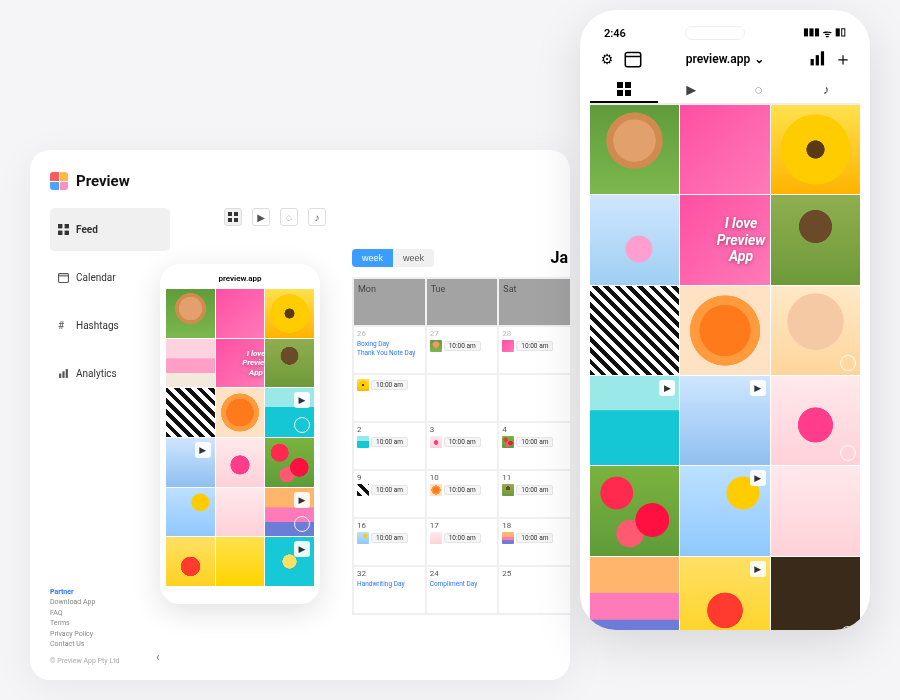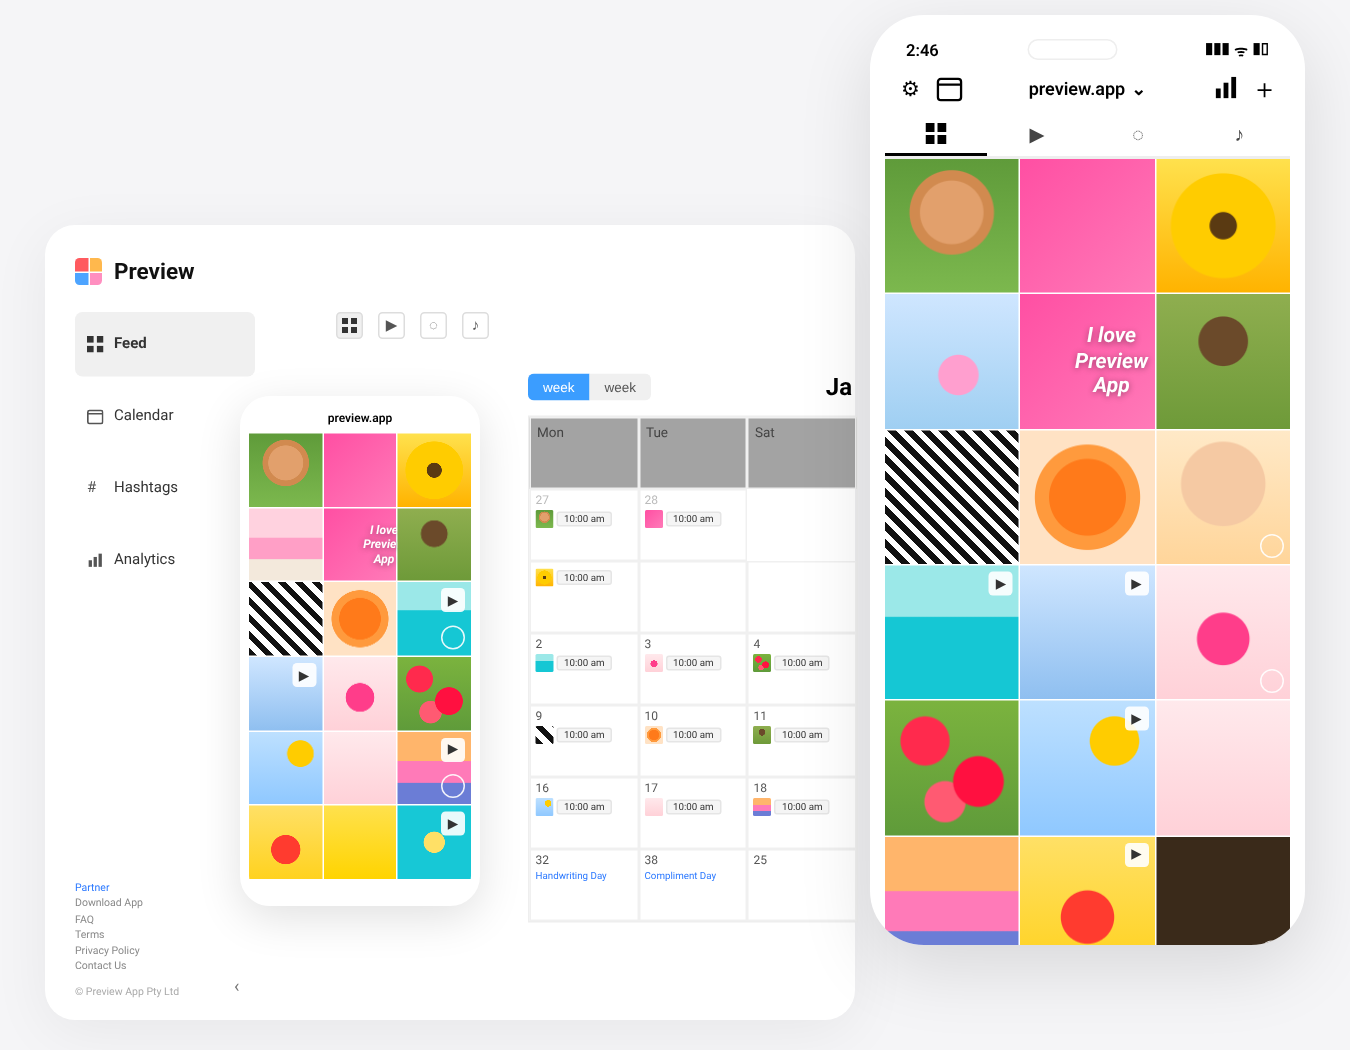--- a/index.html
+++ b/index.html
@@ -12,21 +12,21 @@
 .logo span:nth-child(1){background:#ff5a5f;} .logo span:nth-child(2){background:#ffb84d;} .logo span:nth-child(3){background:#4da4ff;} .logo span:nth-child(4){background:#ff8fc0;}
 .app-title { font-size: 15px; font-weight: 700; color: #111; }
 
 .sidebar { width: 120px; float: left; }
 .nav-item { display: flex; align-items: center; gap: 7px; padding: 16px 8px; margin-bottom: 5px; font-size: 10px; color: #333; border-radius: 5px; cursor: pointer; }
 .nav-item.active { background: #f0f0f0; font-weight: 700; }
 .nav-icon { width: 11px; height: 11px; display: inline-block; }
 
 .footer-links { position: absolute; bottom: 14px; left: 20px; font-size: 7px; line-height: 1.5; color: #888; }
 .footer-links a { display: block; color: #888; text-decoration: none; }
-.footer-links a:first-child { color: #2a78ff; }
+.footer-links a:first-child { color: #2a78ff; font-weight: bold; }
 .footer-copy { margin-top: 6px; color: #aaa; text-align: right; }
 .collapse-chevron { position: absolute; bottom: 16px; left: 126px; font-size: 12px; color: #777; }
 
 .main-area { margin-left: 130px; }
 
 
 .phone-sm { position: absolute; left: 160px; top: 264px; width: 160px; height: 340px; background: #fff; border: 6px solid #fff; border-radius: 20px; box-shadow: 0 8px 30px rgba(0,0,0,.12); overflow: hidden; }
 .phone-sm-title { text-align: center; font-size: 8px; font-weight: 600; padding: 4px 0 6px; }
 .phone-sm-grid { display: grid; grid-template-columns: repeat(3,1fr); gap: 1px; }
 .phone-sm-grid .tile { aspect-ratio: 1/1; position: relative; }
@@ -187,20 +187,25 @@
   </div>
   <div class="cal-grid">
     <div class="cal-row cal-hrow">
       <div class="cal-cell">Mon</div>
       <div class="cal-cell">Tue</div>
       <div class="cal-cell">Sat</div>
     </div>
     <div id="cal-body">
         <div class="cal-row">
           <div class="cal-cell">
+            <span class="cal-date muted">26</span>
+            <span class="cal-link">Boxing Day</span>
+            <span class="cal-link">Thank You Note Day</span>
+          </div>
+          <div class="cal-cell">
             <span class="cal-date muted">27</span>
             <div class="cal-event">
               <span class="thumb c-dog"></span>
               <span class="time">10:00 am</span>
             </div>
           </div>
           <div class="cal-cell">
             <span class="cal-date muted">28</span>
             <div class="cal-event">
               <span class="thumb c-pink"></span>
@@ -286,21 +291,21 @@
               <span class="time">10:00 am</span>
             </div>
           </div>
         </div>
         <div class="cal-row">
           <div class="cal-cell">
             <span class="cal-date">32</span>
             <span class="cal-link">Handwriting Day</span>
           </div>
           <div class="cal-cell">
-            <span class="cal-date">38</span>
+            <span class="cal-date">24</span>
             <span class="cal-link">Compliment Day</span>
           </div>
           <div class="cal-cell">
             <span class="cal-date">25</span>
           </div>
         </div>
       </div>
   </div>
 </div>
 

